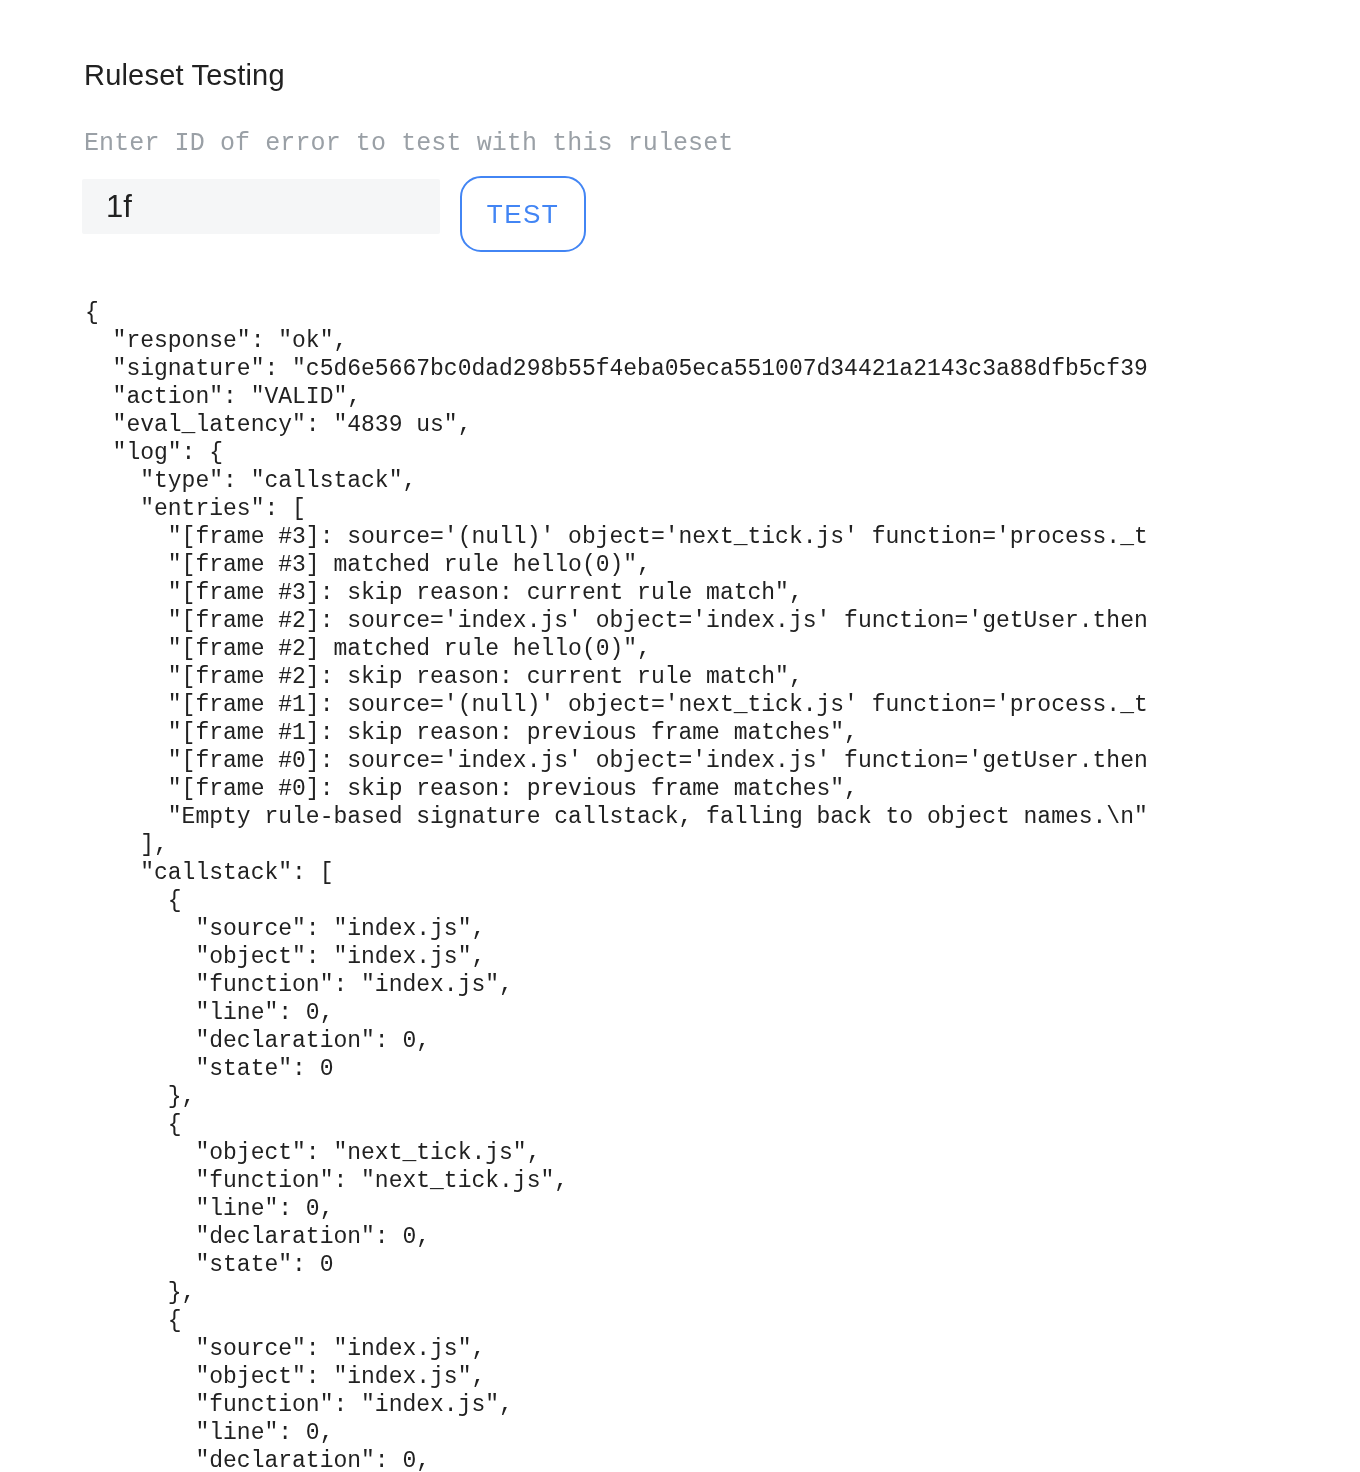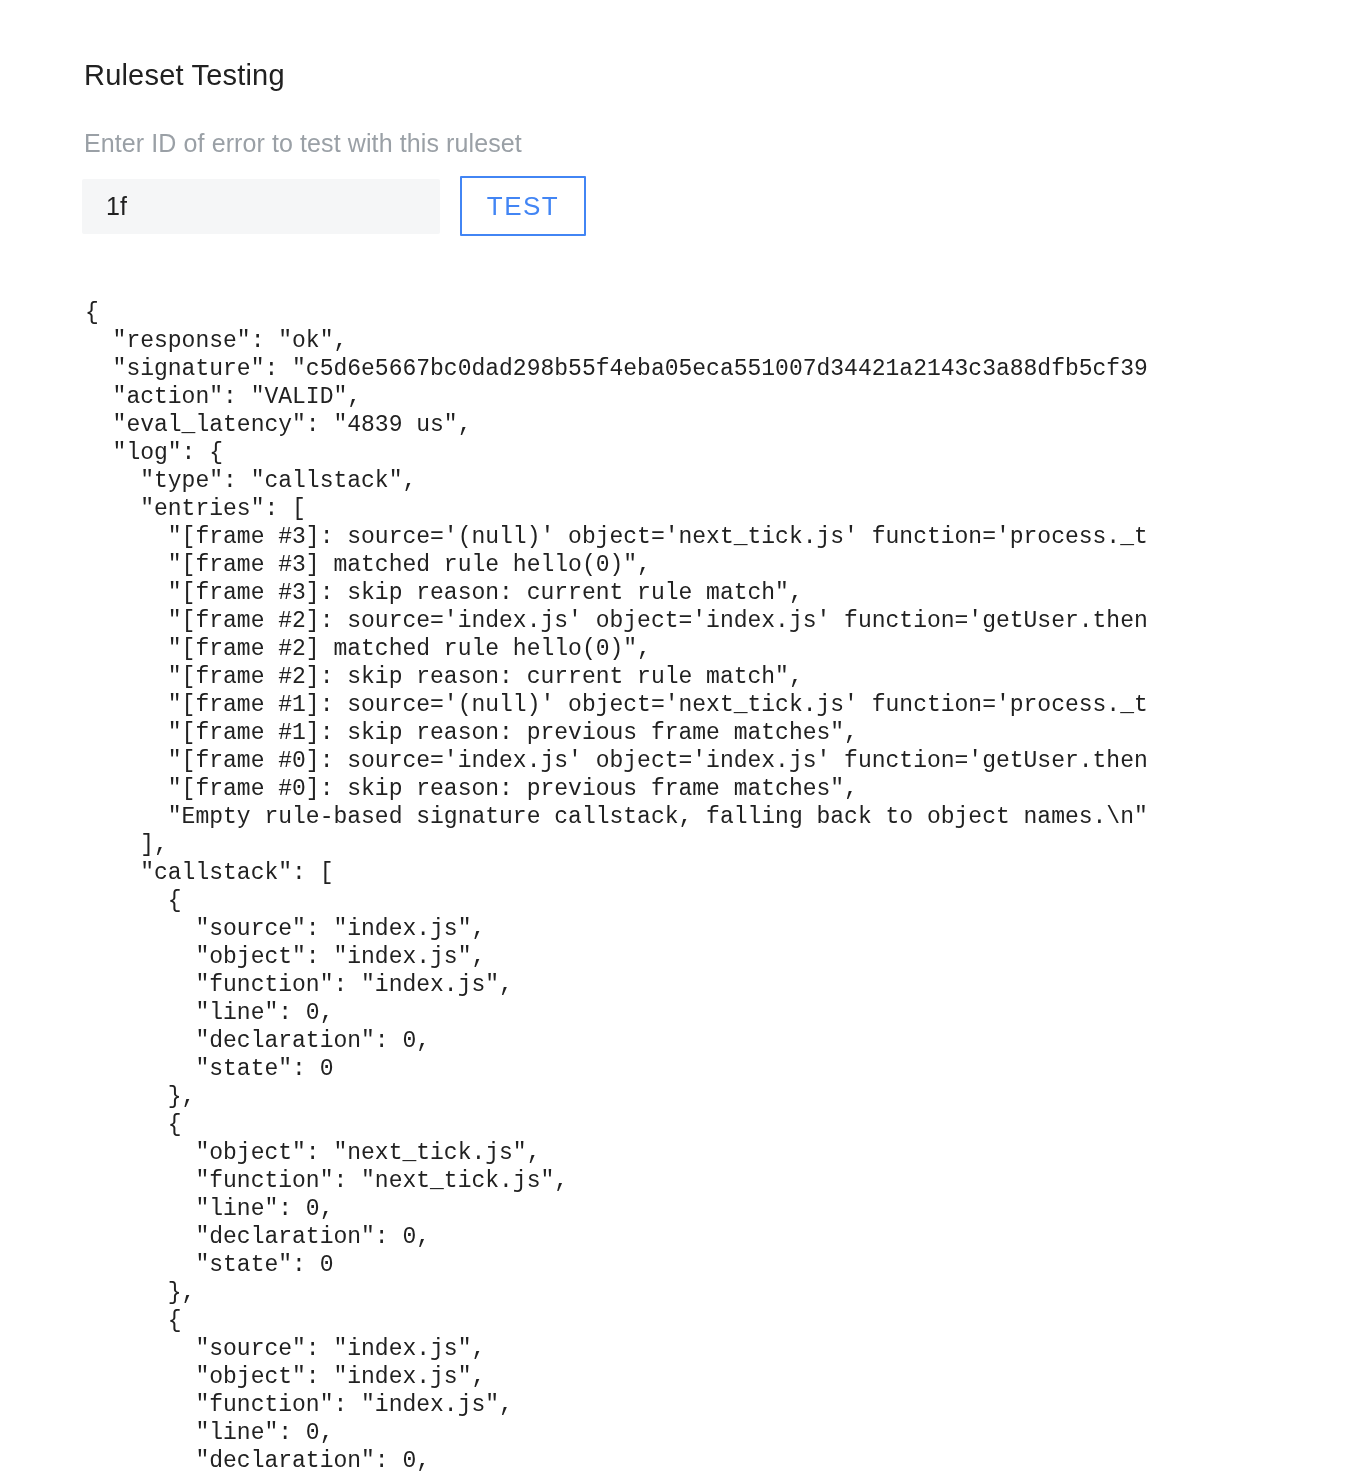--- a/index.html
+++ b/index.html
@@ -29,45 +29,46 @@
   }
   .input-label {
     position: absolute;
     left: 52px;
     top: 97px;
     font-size: 25px;
     font-weight: 400;
     color: #9aa0a6;
     letter-spacing: 0.1px;
     white-space: nowrap;
+    font-family: Liberation Mono, monospace;
   }
   .error-id-input {
     position: absolute;
     left: 50px;
     top: 147px;
     width: 358px;
     height: 55px;
     background: #f5f6f7;
     border: none;
     border-radius: 2px;
     outline: none;
     padding: 0 0 0 24px;
     font-family: "Liberation Sans", sans-serif;
-    font-size: 25px;
+    font-size: 31px;
     color: #212121;
   }
   .test-button {
     position: absolute;
     left: 428px;
     top: 144px;
     width: 126px;
-    height: 60px;
+    height: 76px;
     background: #ffffff;
     border: 2px solid #4285f4;
-    border-radius: 1px;
+    border-radius: 21px;
     color: #4285f4;
     font-family: "Liberation Sans", sans-serif;
     font-size: 26px;
     font-weight: 500;
     letter-spacing: 1.5px;
     cursor: pointer;
     display: flex;
     align-items: center;
     justify-content: center;
   }

